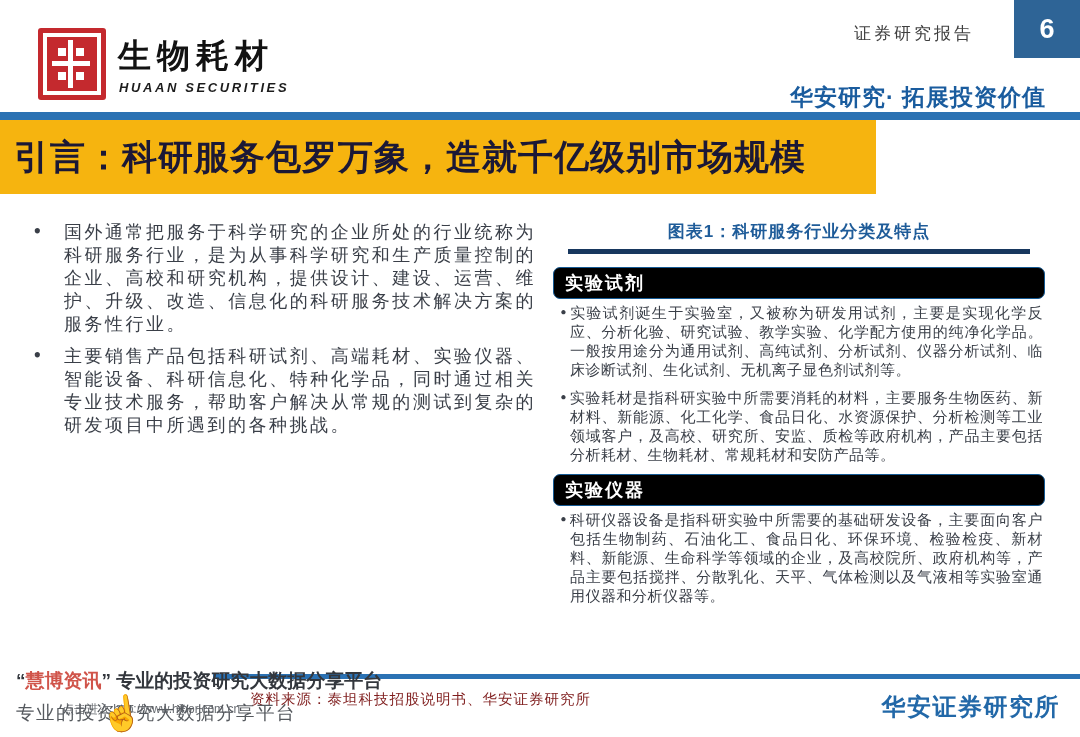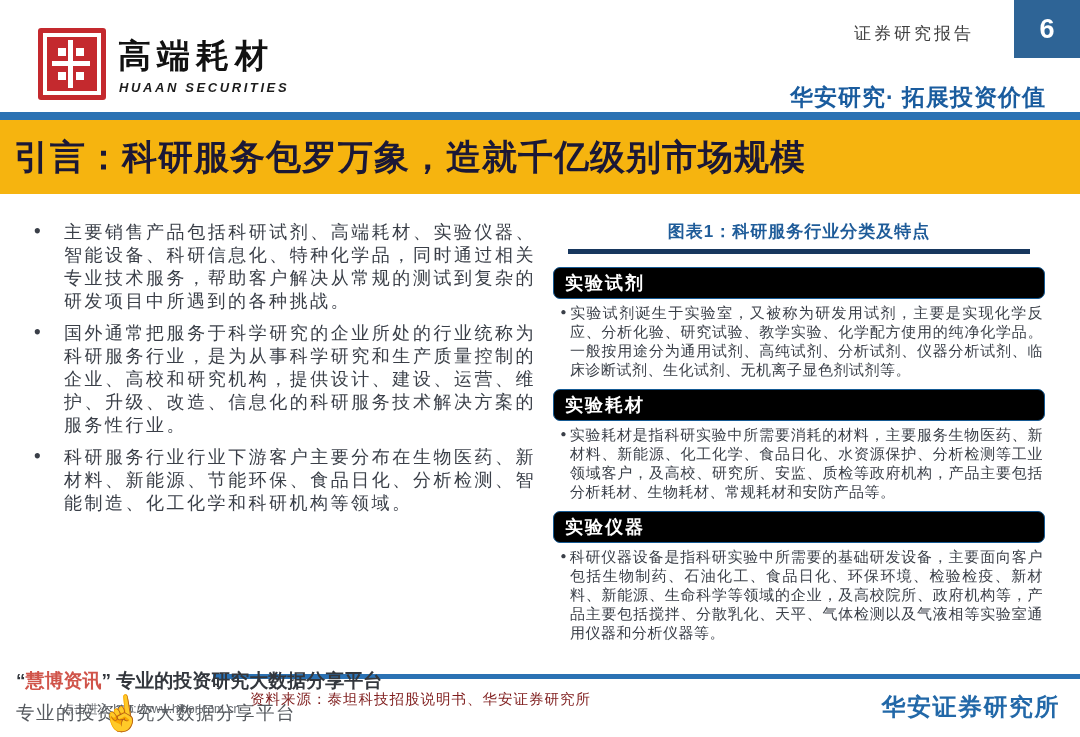--- a/index.html
+++ b/index.html
@@ -10,21 +10,21 @@
   .seal{position:absolute;left:38px;top:28px;width:68px;height:72px;}
   .logo-cn{position:absolute;left:118px;top:34px;font-family:"DejaVu Serif",serif;font-size:33px;font-weight:bold;color:#121212;letter-spacing:6px;}
   .logo-en{position:absolute;left:119px;top:80px;font-size:13px;font-weight:600;color:#1c1c1c;letter-spacing:2.6px;font-style:italic;}
   .report-type{position:absolute;top:22px;right:106px;font-size:17px;color:#3f3f3f;letter-spacing:3px;}
   .page-box{position:absolute;top:0;right:0;width:66px;height:58px;background:#2E6496;display:flex;align-items:center;justify-content:center;}
   .page-box span{color:#ffffff;font-size:27px;font-weight:bold;}
   .slogan{position:absolute;top:82px;right:34px;font-size:23px;font-weight:bold;color:#1A5C9E;letter-spacing:1px;}
   .top-strip{position:absolute;top:112px;left:0;width:1080px;height:8px;background:#2B72B3;}
 
   
-  .banner{position:absolute;top:120px;left:0;width:1080px;height:74px;background:#F6B40F;display:flex;align-items:center;}
+  .banner{position:absolute;top:120px;left:0;width:876px;height:74px;background:#F6B40F;display:flex;align-items:center;}
   .banner span{font-family:"DejaVu Serif",serif;font-size:35px;font-weight:900;color:#1B1836;padding-left:14px;letter-spacing:1px;}
 
   
   .left-col{position:absolute;left:20px;top:220px;width:516px;}
   .bullet{position:relative;padding-left:44px;font-family:"DejaVu Serif",serif;font-size:18px;line-height:23px;color:#3A3F48;text-align:justify;letter-spacing:2.5px;margin-bottom:9px;}
   .bullet::before{content:"\2022";position:absolute;left:12px;top:0;letter-spacing:0;}
 
   
   .right-col{position:absolute;left:553px;top:220px;width:492px;}
   .chart-title{text-align:center;font-size:17px;font-weight:bold;color:#1F5C99;letter-spacing:1px;margin-bottom:6px;}
@@ -51,47 +51,45 @@
   <svg class="seal" viewBox="0 0 68 72">
     <rect width="68" height="72" rx="3" fill="#C4292E"></rect>
     <rect x="7" y="7" width="54" height="58" fill="none" stroke="#ffffff" stroke-width="4"></rect>
     <rect x="30" y="12" width="5" height="48" fill="#ffffff"></rect>
     <rect x="14" y="33" width="38" height="5" fill="#ffffff"></rect>
     <rect x="20" y="20" width="8" height="8" fill="#ffffff"></rect>
     <rect x="38" y="20" width="8" height="8" fill="#ffffff"></rect>
     <rect x="20" y="44" width="8" height="8" fill="#ffffff"></rect>
     <rect x="38" y="44" width="8" height="8" fill="#ffffff"></rect>
   </svg>
-  <div class="logo-cn">高端耗材</div>
+  <div class="logo-cn">生物耗材</div>
   <div class="logo-en">HUAAN SECURITIES</div>
   <div class="report-type">证券研究报告</div>
   <div class="page-box">
     <span>6</span>
   </div>
   <div class="slogan">华安研究· 拓展投资价值</div>
   <div class="top-strip"></div>
 
   <div class="banner">
     <span>引言：科研服务包罗万象，造就千亿级别市场规模</span>
   </div>
 
   <div class="left-col">
+    <div class="bullet">国外通常把服务于科学研究的企业所处的行业统称为科研服务行业，是为从事科学研究和生产质量控制的企业、高校和研究机构，提供设计、建设、运营、维护、升级、改造、信息化的科研服务技术解决方案的服务性行业。</div>
     <div class="bullet">主要销售产品包括科研试剂、高端耗材、实验仪器、智能设备、科研信息化、特种化学品，同时通过相关专业技术服务，帮助客户解决从常规的测试到复杂的研发项目中所遇到的各种挑战。</div>
-    <div class="bullet">国外通常把服务于科学研究的企业所处的行业统称为科研服务行业，是为从事科学研究和生产质量控制的企业、高校和研究机构，提供设计、建设、运营、维护、升级、改造、信息化的科研服务技术解决方案的服务性行业。</div>
-    <div class="bullet">科研服务行业行业下游客户主要分布在生物医药、新材料、新能源、节能环保、食品日化、分析检测、智能制造、化工化学和科研机构等领域。</div>
   </div>
 
   <div class="right-col">
     <div class="chart-title">图表1：科研服务行业分类及特点</div>
     <div class="chart-underline"></div>
 
     <div class="section-bar">实验试剂</div>
     <div class="section-text">实验试剂诞生于实验室，又被称为研发用试剂，主要是实现化学反应、分析化验、研究试验、教学实验、化学配方使用的纯净化学品。一般按用途分为通用试剂、高纯试剂、分析试剂、仪器分析试剂、临床诊断试剂、生化试剂、无机离子显色剂试剂等。</div>
 
-    <div class="section-bar">实验耗材</div>
     <div class="section-text">实验耗材是指科研实验中所需要消耗的材料，主要服务生物医药、新材料、新能源、化工化学、食品日化、水资源保护、分析检测等工业领域客户，及高校、研究所、安监、质检等政府机构，产品主要包括分析耗材、生物耗材、常规耗材和安防产品等。</div>
 
     <div class="section-bar">实验仪器</div>
     <div class="section-text">科研仪器设备是指科研实验中所需要的基础研发设备，主要面向客户包括生物制药、石油化工、食品日化、环保环境、检验检疫、新材料、新能源、生命科学等领域的企业，及高校院所、政府机构等，产品主要包括搅拌、分散乳化、天平、气体检测以及气液相等实验室通用仪器和分析仪器等。</div>
   </div>
 
   <div class="footer-line"></div>
   <div class="source">资料来源：泰坦科技招股说明书、华安证券研究所</div>
   <div class="institute">华安证券研究所</div>
 

